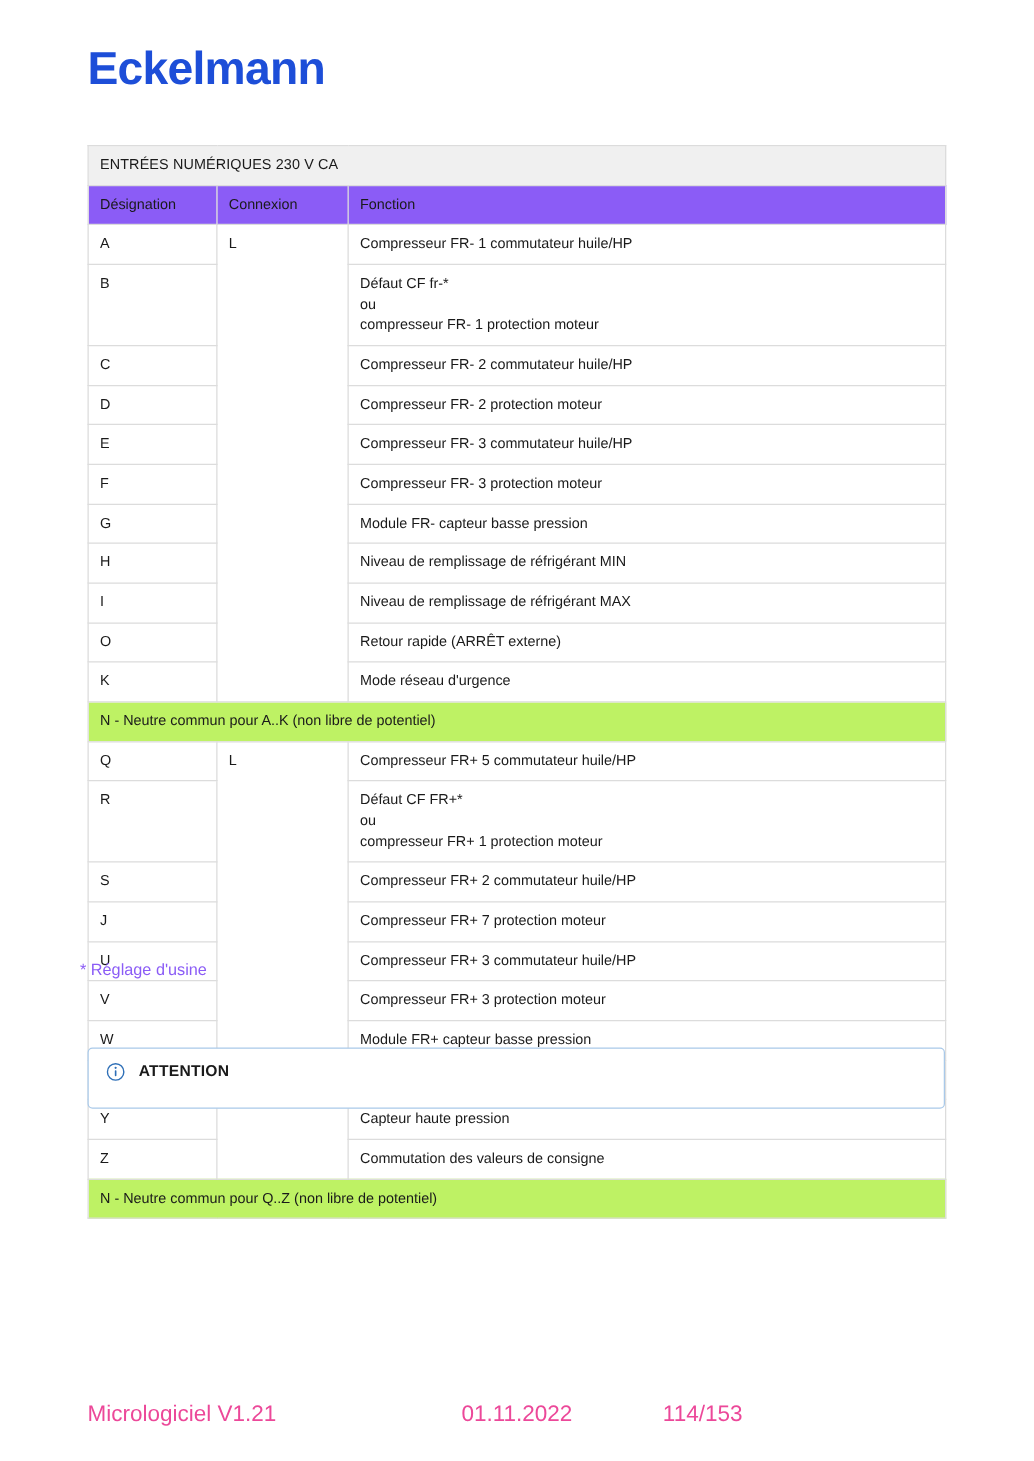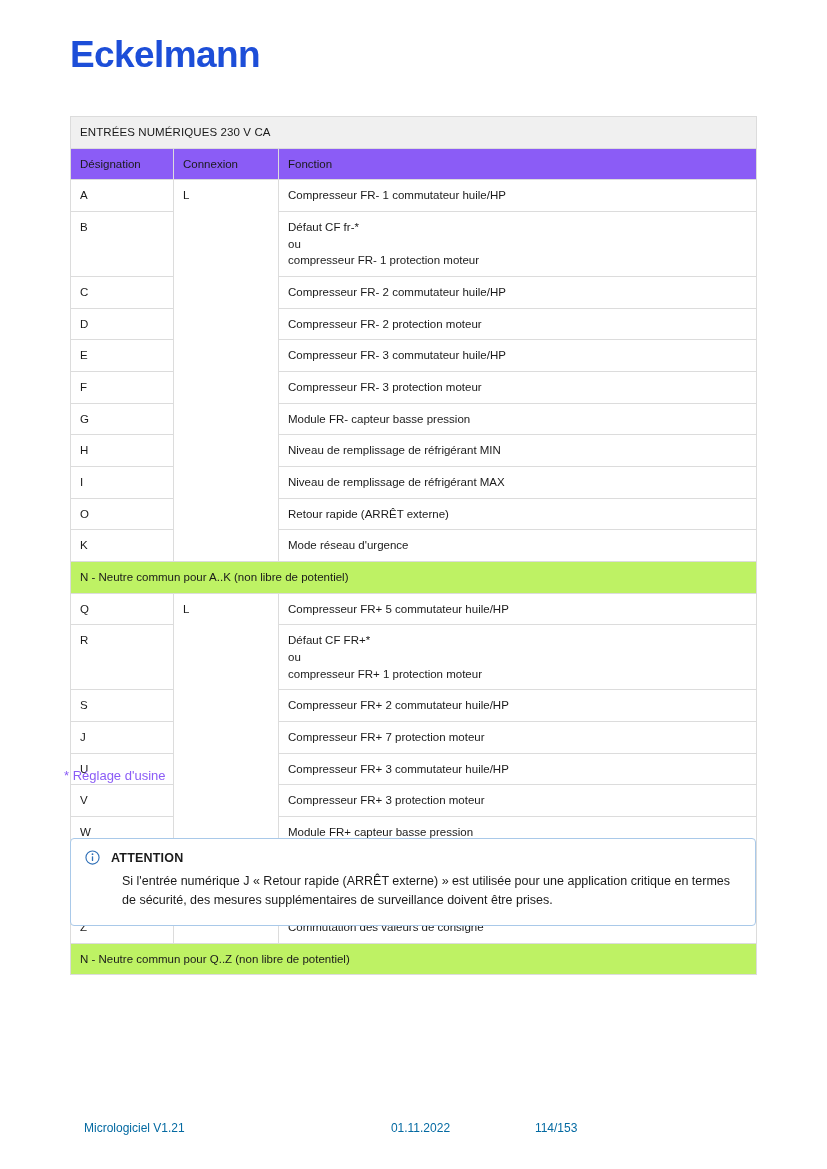--- a/index.html
+++ b/index.html
@@ -102,21 +102,20 @@
     left: 70px;
     top: 838px;
     width: 686px;
     border: 1px solid #a9c9e9;
     border-radius: 4px;
     background: #ffffff;
     padding: 11px 14px 14px 14px;
   }
   .attn-head {
     display: flex;
-    align-items: center;
     gap: 11px;
     margin-bottom: 7px;
   }
   .info-icon {
     width: 15px;
     height: 15px;
     flex: 0 0 15px;
     display: block;
   }
   .attn-title {
@@ -129,26 +128,26 @@
     font-size: 12.5px;
     line-height: 1.55;
     color: #1a1a1a;
     padding-left: 37px;
     padding-right: 4px;
   }
 
   
   .footer {
     position: absolute;
-    left: 84px;
+    left: 70px;
     right: 70px;
     top: 1121px;
     display: flex;
-    font-size: 12px;
-    color: #0369a1;
+    font-size: 18px;
+    color: #ec4899;
   }
   .footer .f-left   { flex: 0 0 33%; text-align: left; }
   .footer .f-center { flex: 0 0 34%; text-align: center; }
   .footer .f-right  { flex: 0 0 33%; text-align: left; }
 </style>
 </head>
 <body>
 
 <div class="page">
 
@@ -318,21 +317,20 @@
     <div class="attn-head">
       <span class="info-icon">
         <svg viewBox="0 0 16 16" width="15" height="15" aria-hidden="true">
           <circle cx="8" cy="8" r="7" fill="none" stroke="#2e6fb7" stroke-width="1.2"></circle>
           <circle cx="8" cy="4.5" r="0.95" fill="#2e6fb7"></circle>
           <rect x="7.3" y="6.6" width="1.4" height="5.1" rx="0.6" fill="#2e6fb7"></rect>
         </svg>
       </span>
       <span class="attn-title">ATTENTION</span>
     </div>
-    <div class="attn-body">Si l'entrée numérique J « Retour rapide (ARRÊT externe) » est utilisée pour une application critique en termes de sécurité, des mesures supplémentaires de surveillance doivent être prises.</div>
   </div>
 
   <div class="footer">
     <span class="f-left">Micrologiciel V1.21</span>
     <span class="f-center">01.11.2022</span>
     <span class="f-right">114/153</span>
   </div>
 
 </div>
 

